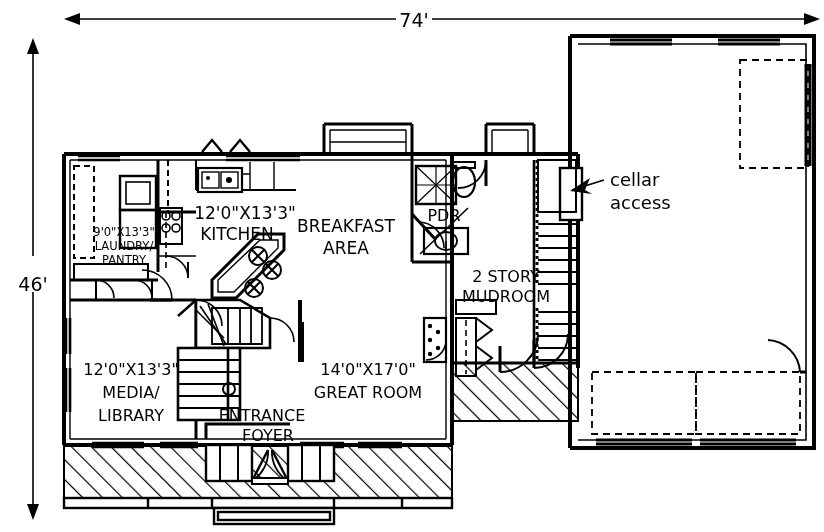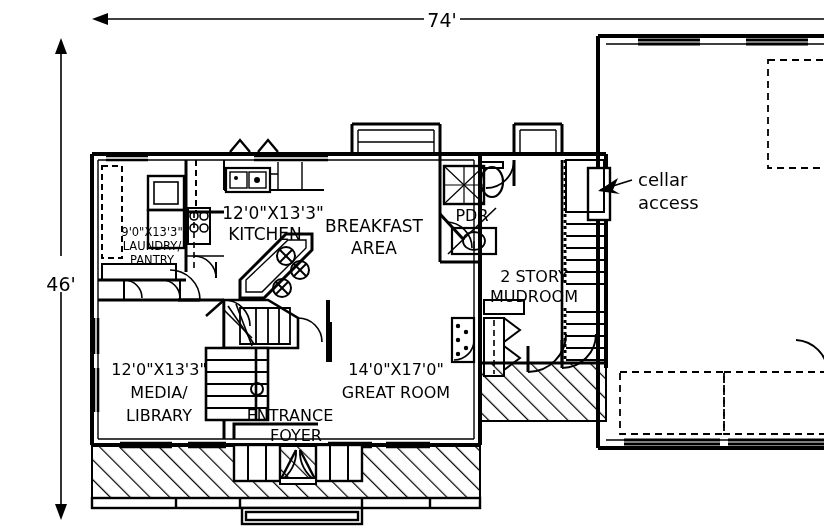--- a/index.html
+++ b/index.html
@@ -1,18 +1,18 @@
 <!DOCTYPE html>
 <html><head>
 <meta charset="utf-8">
 <style>
   html,body{margin:0;padding:0;background:#ffffff;}
   body{width:824px;height:532px;overflow:hidden;
        font-family:"DejaVu Sans","Liberation Sans",sans-serif;}
-  #plan{position:relative;width:760px;height:532px;background:#fff;margin-left:28px;}
+  #plan{position:relative;width:760px;height:532px;background:#fff;}
   svg{display:block;}
   .lbl{font-family:"DejaVu Sans","Liberation Sans",sans-serif;fill:#000;}
 </style>
 </head>
 <body>
 
 <div id="plan">
 <svg width="824" height="532" viewBox="0 0 824 532" xmlns="http://www.w3.org/2000/svg">
 
   <defs>

